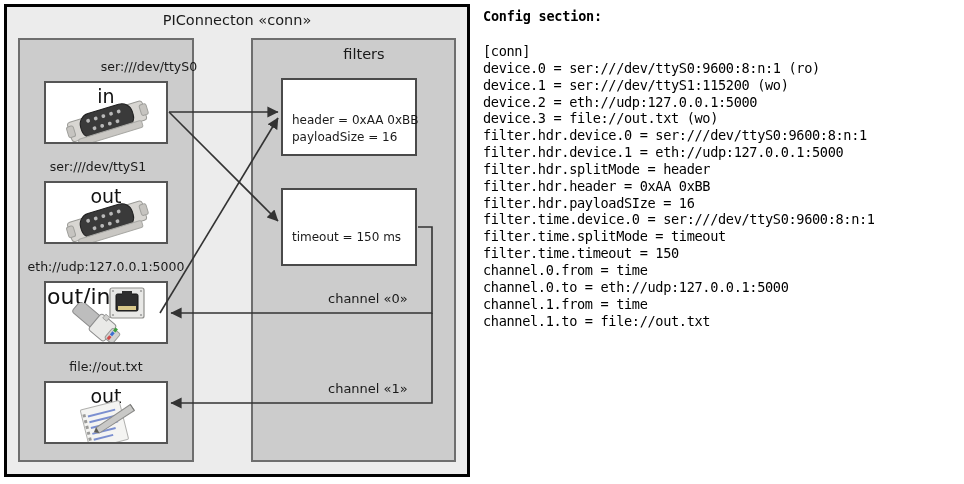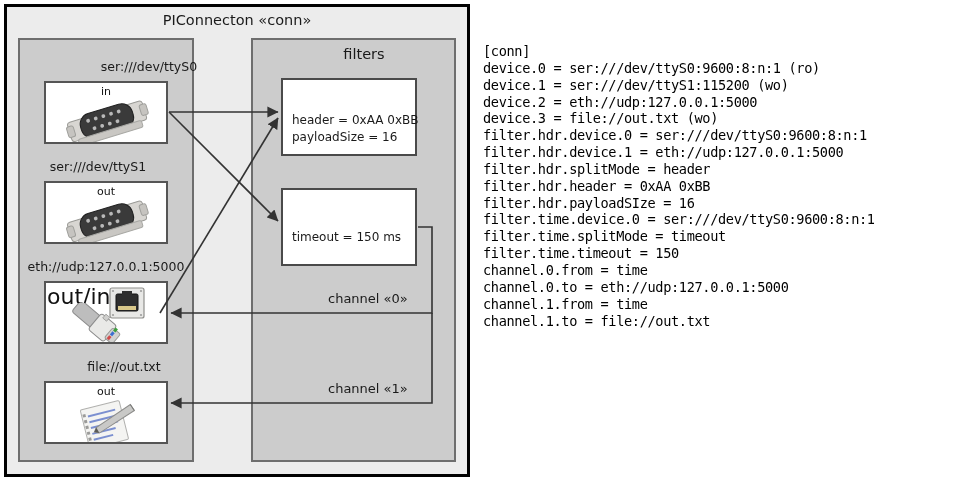--- a/index.html
+++ b/index.html
@@ -47,21 +47,21 @@
     font-size:12.5px;color:#1a1a1a;height:17px;
   }
   .device-box{
     background:#ffffff;
     border:2px solid #555555;
     box-sizing:border-box;
     overflow:hidden;
   }
   .device-dir{
     position:absolute;
-    font-size:11px;
+    font-size:19px;
     color:#111;
     font-weight:500;
     letter-spacing:0px;
   }
 
   
   .filter-box{
     background:#ffffff;
     border:2px solid #4a4a4a;
     box-sizing:border-box;
@@ -201,21 +201,21 @@
         <rect x="44" y="15" width="10" height="13" rx="2" fill="#d2d2d0" stroke="#9a9a98" stroke-width="1"></rect>
         <rect x="30" y="9" width="5" height="5" fill="#cfcfcd" stroke="#9a9a98" stroke-width="0.8"></rect>
         <rect x="46" y="13" width="3" height="4" fill="#3ba03b"></rect>
         <rect x="46" y="18" width="3" height="4" fill="#3b6fd0"></rect>
         <rect x="46" y="23" width="3" height="4" fill="#d04a4a"></rect>
       </g>
     </svg>
   </div>
 </div>
 
-<div class="abs ctr device-caption" style="left:18px;top:358px;width:176px;padding-left:18px;">file://out.txt</div>
+<div class="abs ctr device-caption" style="left:18px;top:358px;width:176px;">file://out.txt</div>
 <div class="abs device-box" style="left:44px;top:381px;width:124px;height:63px;">
   <div class="device-dir" style="left:0;right:0;top:2px;text-align:center;">out</div>
   <div class="icon-wrap" style="left:32px;top:16px;width:66px;height:46px;">
     <svg width="66" height="46" viewBox="0 0 66 46">
       <g transform="rotate(-14 33 23)">
         <rect x="6" y="4" width="40" height="40" rx="1.5" fill="#f4f4f2" stroke="#b0b0ae" stroke-width="1"></rect>
         <g stroke="#7b8fd0" stroke-width="2">
           <line x1="12" y1="12" x2="40" y2="12"></line>
           <line x1="12" y1="18" x2="40" y2="18"></line>
           <line x1="12" y1="24" x2="40" y2="24"></line>
@@ -265,20 +265,21 @@
   <line x1="160" y1="313" x2="278" y2="118" stroke="#333333" stroke-width="1.6" marker-end="url(#arrow)"></line>
 
   <polyline points="418,227 432,227 432,313 171,313" fill="none" stroke="#333333" stroke-width="1.6" marker-end="url(#arrow)"></polyline>
 
   <polyline points="432,313 432,403 171,403" fill="none" stroke="#333333" stroke-width="1.6" marker-end="url(#arrow)"></polyline>
 
   <polyline points="256,270 419,270" fill="none" stroke="#6e6e6e" stroke-width="1.2" opacity="0"></polyline>
 </svg>
 
 <div class="abs" id="config-pane">
+  <div id="config-heading">Config section:</div>
   <div id="config-body">[conn]
 device.0 = ser:///dev/ttyS0:9600:8:n:1 (ro)
 device.1 = ser:///dev/ttyS1:115200 (wo)
 device.2 = eth://udp:127.0.0.1:5000
 device.3 = file://out.txt (wo)
 filter.hdr.device.0 = ser:///dev/ttyS0:9600:8:n:1
 filter.hdr.device.1 = eth://udp:127.0.0.1:5000
 filter.hdr.splitMode = header
 filter.hdr.header = 0xAA 0xBB
 filter.hdr.payloadSIze = 16

